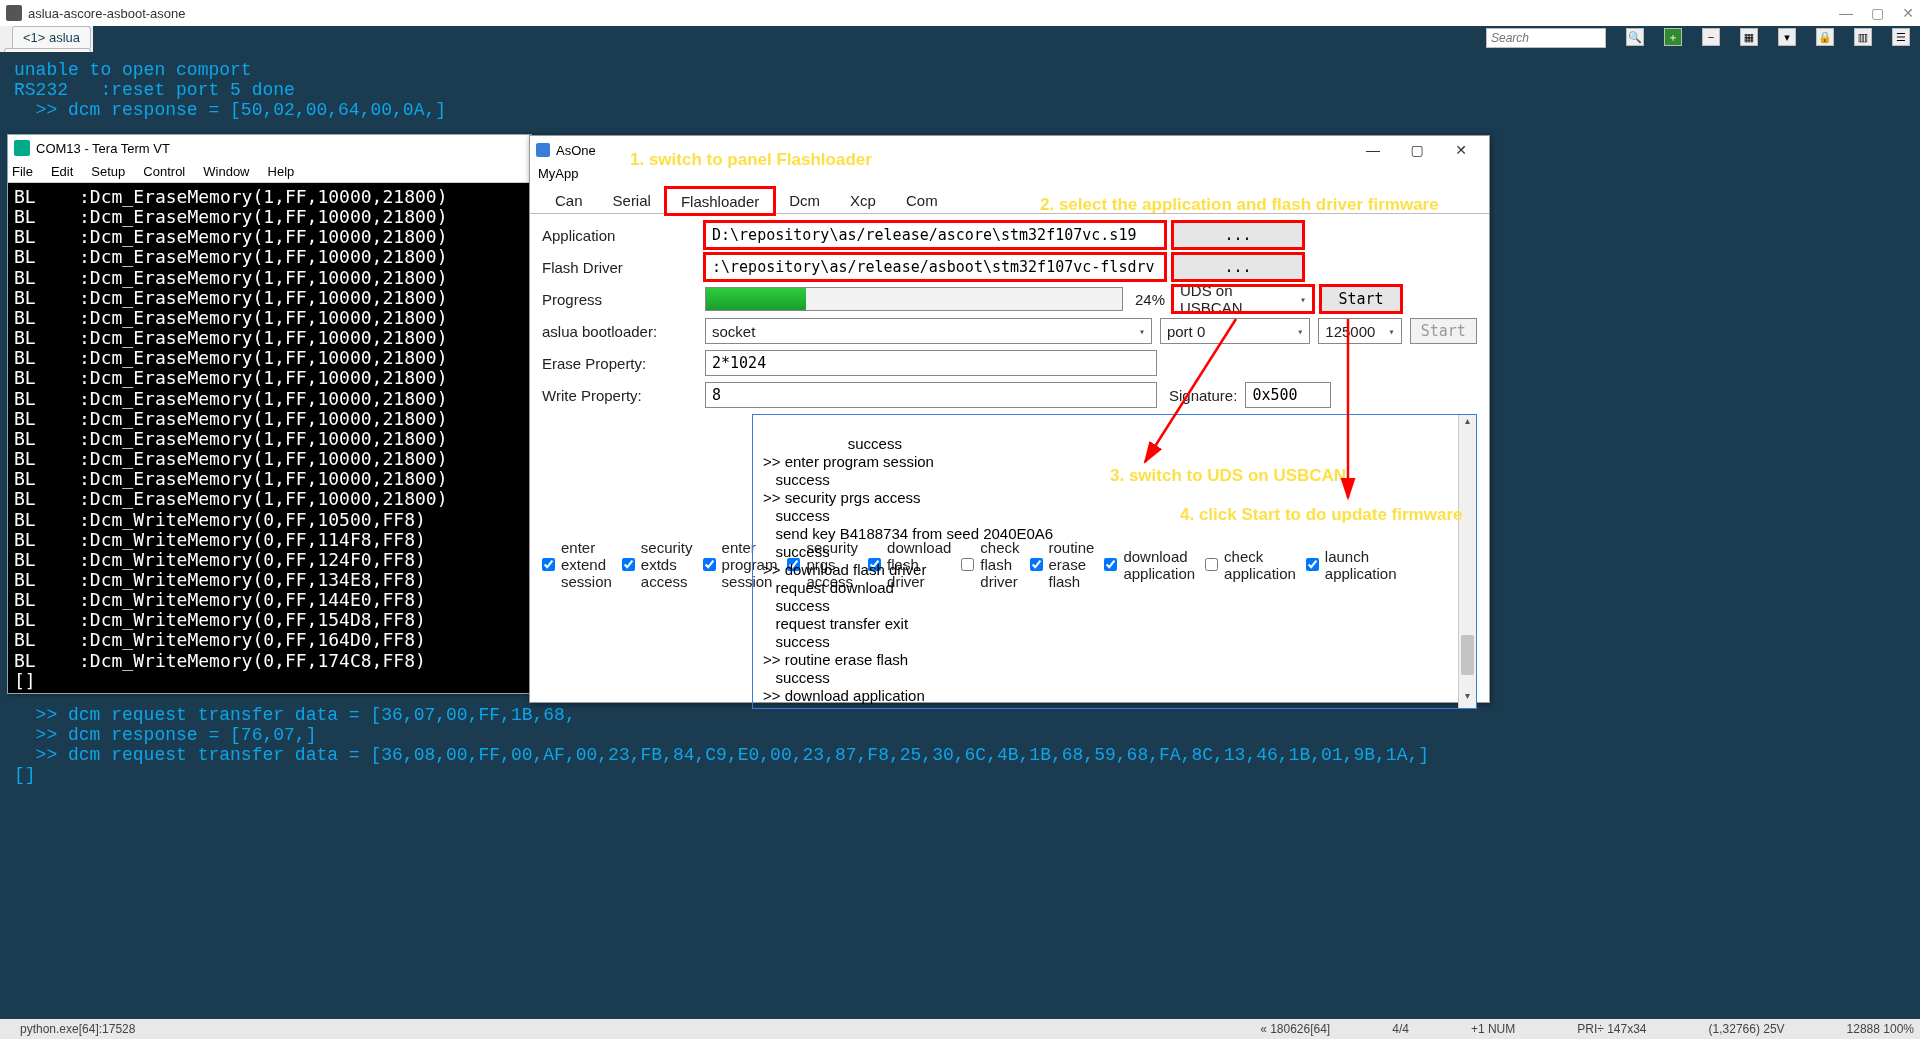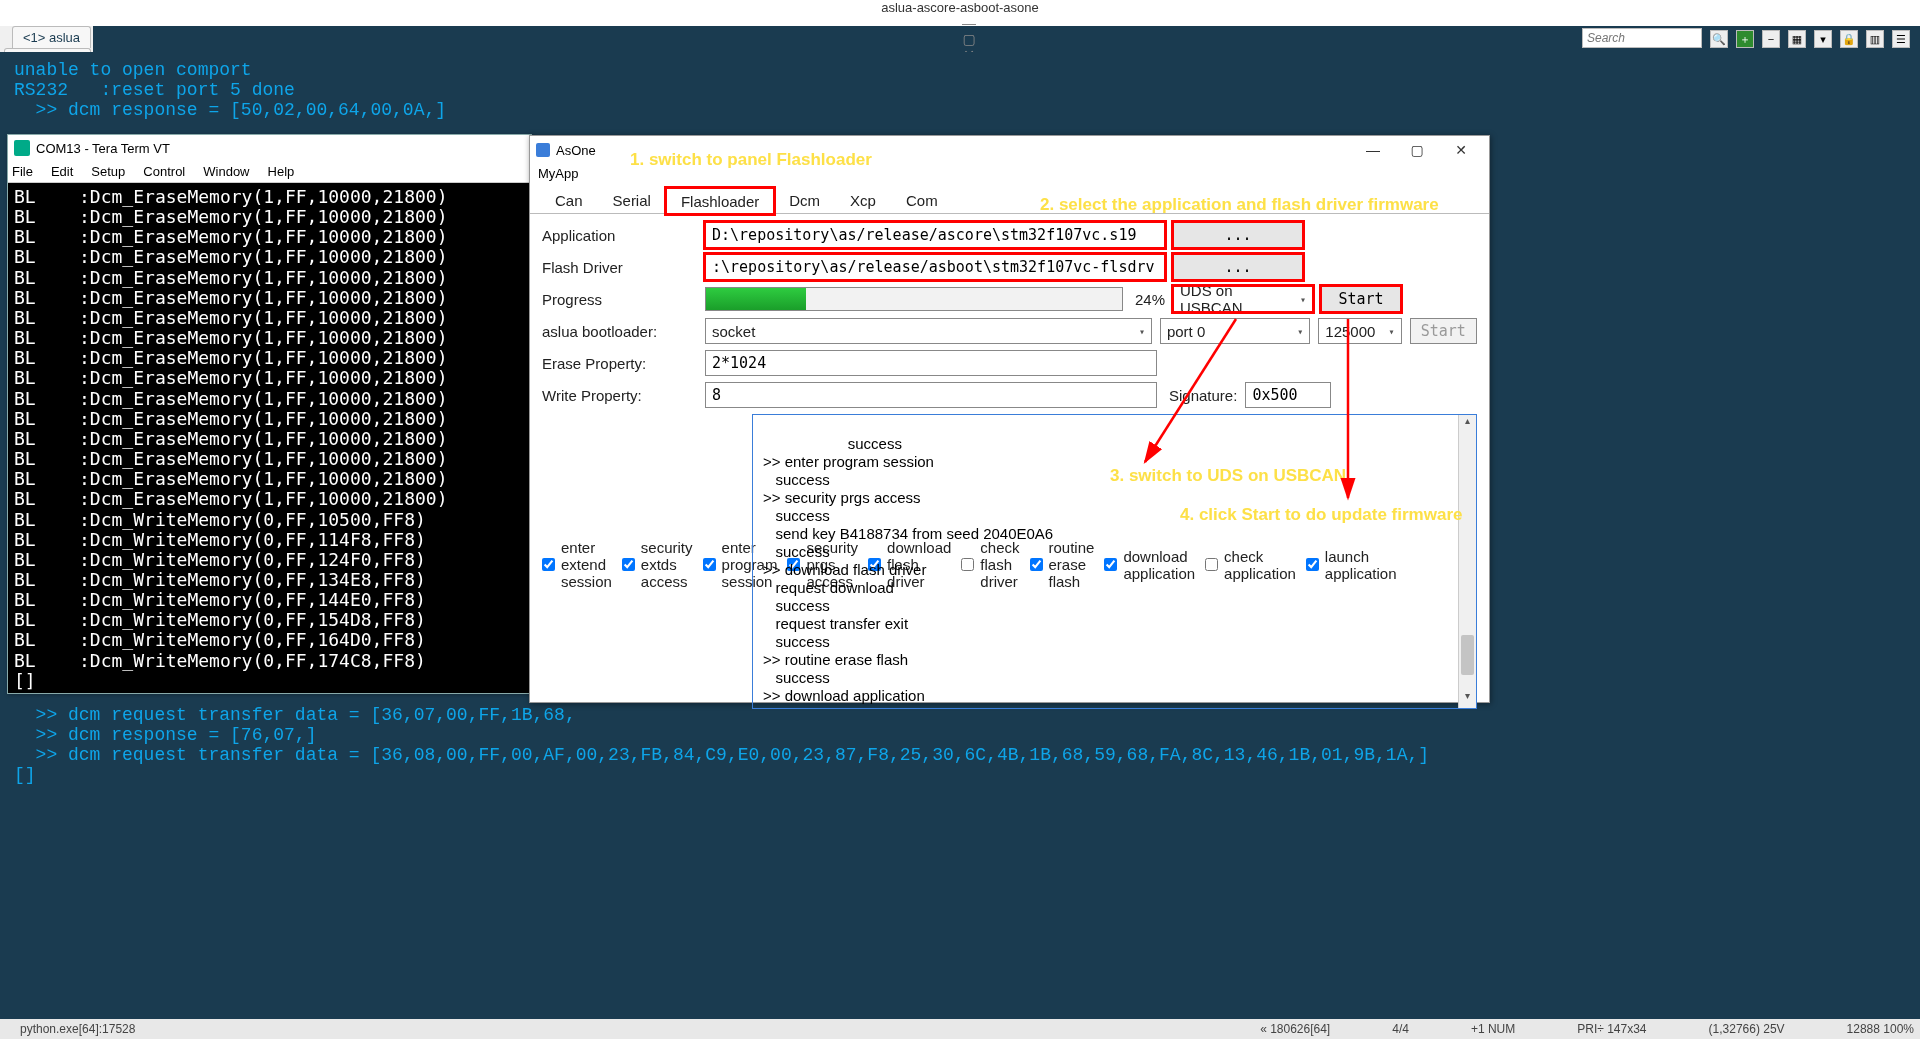--- a/index.html
+++ b/index.html
@@ -1,25 +1,25 @@
 <!DOCTYPE html>
 <html><head>
 <meta charset="utf-8">
 <style>
 * { box-sizing: border-box; margin: 0; padding: 0; font-family: "Segoe UI", Tahoma, sans-serif; }
 body { width: 1920px; height: 1039px; background: #1a3b50; position: relative; overflow: hidden; font-size: 14px; }
 
 
-.host-titlebar { position:absolute; left:0; top:0; right:0; height:26px; background:#fff; display:flex; align-items:center; padding:0 6px; color:#333; font-size:13px;flex-direction:column; }
+.host-titlebar { position:absolute; left:0; top:0; right:0; height:26px; background:#fff; display:flex; align-items:center; padding:0 6px; color:#333; font-size:13px; }
 .host-titlebar .spacer{flex:1}
 .host-ctrl { color:#888; margin-left:18px; font-size:14px;}
 .host-tabs { position:absolute; left:0; top:26px; height:26px; background:#f0f0f0; display:flex; align-items:flex-end; padding-left:4px;flex-direction:column; }
 .host-tab { border:1px solid #bbb; border-bottom:none; background:#f7f7f7; padding:3px 10px; margin-right:2px; font-size:13px; color:#1a3b50; border-radius:3px 3px 0 0;}
 .host-tab.active{background:#1a3b50; color:#ddd;}
-.host-toolbar-right { position:absolute; right:10px; top:28px; display:flex; align-items:flex-end; gap:8px;}
+.host-toolbar-right { position:absolute; right:10px; top:28px; display:flex; align-items:flex-start; gap:20px;}
 .host-search { width:120px; height:20px; border:1px solid #bbb; font-size:12px; padding:0 4px; background:#fff; font-style:italic; color:#888;}
 .tb-icon { width:18px; height:18px; border:1px solid #bbb; background:#eee; display:flex; align-items:center; justify-content:center; font-size:11px;}
 .tb-icon.green{background:#2e8b2e; color:#fff;}
 .tb-icon.minus{background:#eee;}
 .tb-icon.lock{background:#eee; color:#c49b00;}
 .host-body { position:absolute; left:0; top:52px; right:0; bottom:20px; background:#1a3b50; color:#0ea5e9; font-family:Consolas, "Courier New", monospace; font-size:18px; padding:8px 14px; line-height:1.12; white-space:pre; overflow:hidden;}
 .host-status { position:absolute; left:0; right:0; bottom:0; height:20px; background:#e8e8e8; color:#444; font-size:12px; display:flex; align-items:center; padding:0 6px;gap:48px;}
 .host-status .spacer{flex:1}
 .host-status span{margin-left:14px;}
 

